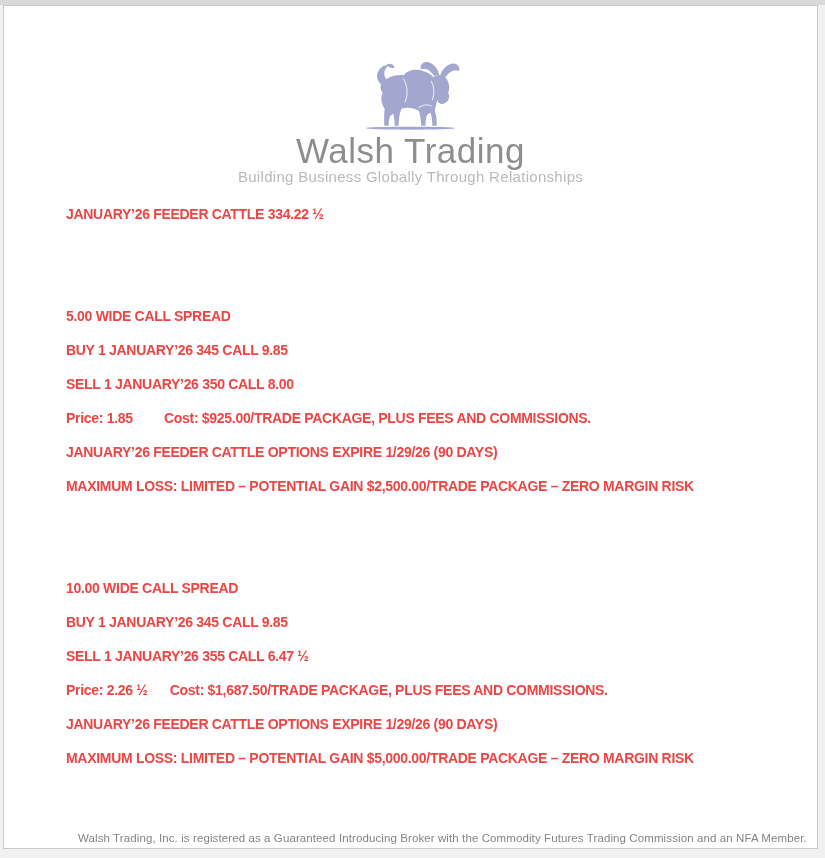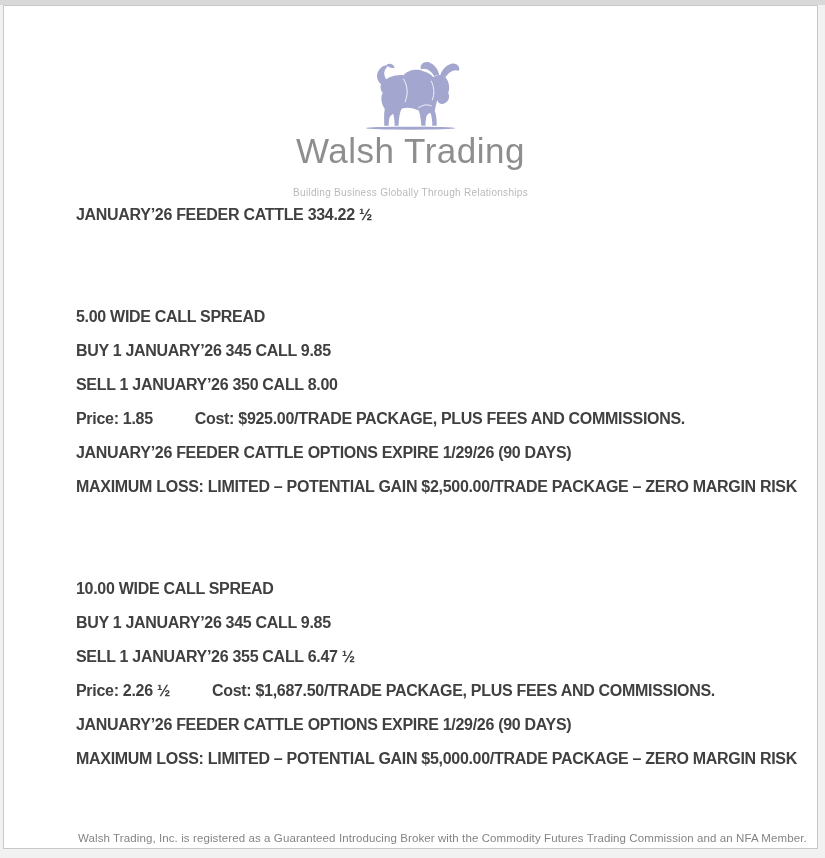--- a/index.html
+++ b/index.html
@@ -41,41 +41,41 @@
     height: 84px;
   }
   .brand-name {
     font-size: 35px;
     color: #8e8e8e;
     letter-spacing: 0.5px;
     margin-top: 2px;
     line-height: 30px;
   }
   .brand-tagline {
-    font-size: 10px;
+    font-size: 15px;
     color: #b9b9b9;
     letter-spacing: 0.3px;
-    margin-top: 20px;
+    margin-top: 4px;
     line-height: 14px;
   }
   .para {
     position: absolute;
-    left: 72px;
+    left: 62px;
     right: 40px;
-    font-size: 16px;
+    font-size: 14px;
     font-weight: bold;
-    color: #404040;
+    color: #ef4444;
     letter-spacing: -0.3px;
     white-space: nowrap;
     line-height: 19px;
   }
   .price-col {
     display: inline-block;
     min-width: 76px;
-    margin-right: 42px;
+    margin-right: 22px;
   }
   .footer-note {
     position: absolute;
     left: 74px;
     top: 826px;
     font-size: 11.5px;
     font-weight: normal;
     color: #848484;
     letter-spacing: 0.1px;
     white-space: nowrap;

